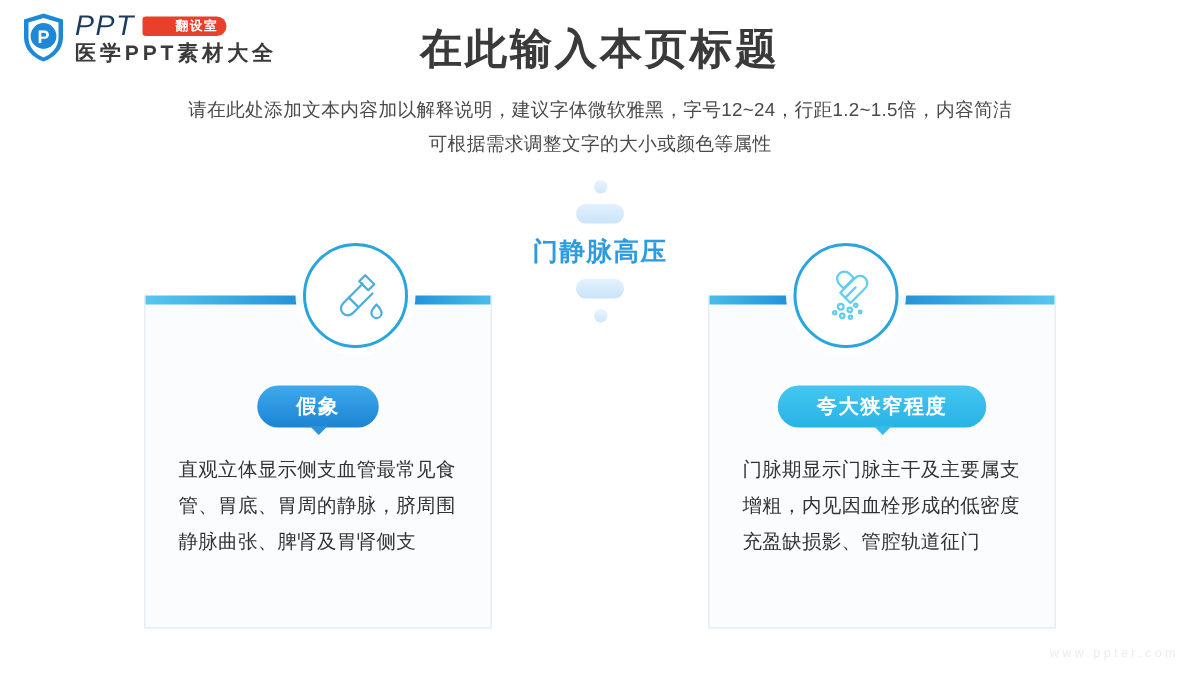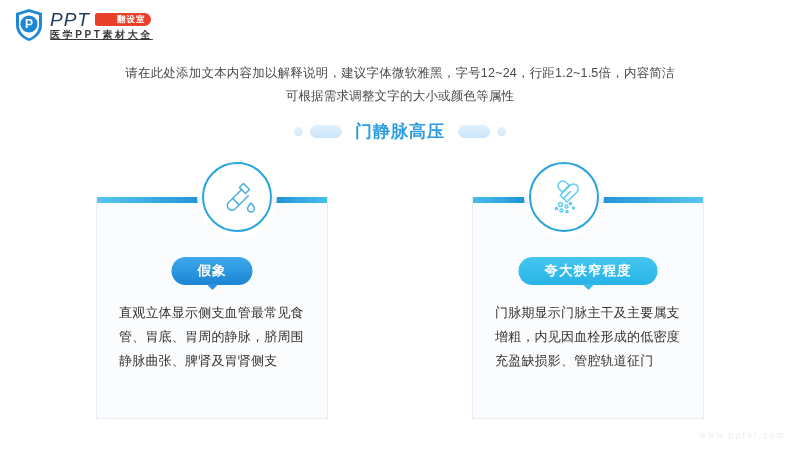--- a/index.html
+++ b/index.html
@@ -20,38 +20,38 @@
     font-size: 19px; font-weight: normal; font-style: italic;
     color: #1b3a5c; letter-spacing: 1px; line-height: 1;
     font-family: "Liberation Sans", sans-serif;
   }
   .logo-badge {
     background: #e8402a; color: #fff; font-size: 8.5px; font-weight: bold;
     padding: 2px 6px 2px 22px; border-radius: 3px 9px 9px 3px;
     letter-spacing: 1px; line-height: 1.1; white-space: nowrap;
   }
   .logo-sub {
-    font-size: 10px; color: #3a3a3a; letter-spacing: 2.6px;
-    line-height: 1; white-space: nowrap; font-weight: bold; text-decoration: underline;
+    font-size: 14px; color: #3a3a3a; letter-spacing: 2.6px;
+    line-height: 1; white-space: nowrap; font-weight: bold;
   }
 
   
   .title {
     position: absolute; left: 0; right: 0; top: 14px; text-align: center;
     font-size: 28px; font-weight: bold; color: #3a3a3a; letter-spacing: 2px;
   }
   .subtitle {
     position: absolute; left: 90px; right: 90px; top: 62px; text-align: center;
     font-size: 12.5px; color: #4a4a4a; line-height: 1.85; letter-spacing: .2px;
   }
 
   
   .section-head {
     position: absolute; left: 0; right: 0; top: 120px;
-    display: flex; align-items: center; justify-content: center; gap: 7px;
+    display: flex; align-items: center; justify-content: center; gap: 7px; flex-direction: column;
   }
   .deco { border-radius: 20px; }
   .deco.dot-s { width: 9px; height: 9px; background: linear-gradient(180deg,#eaf4fd,#cfe7fa); }
   .deco.pill-m { width: 32px; height: 13px; background: linear-gradient(180deg,#e3f1fc,#c9e4fa); }
   .section-label {
     font-size: 17px; font-weight: bold; color: #2d9bdf; letter-spacing: 1px;
     padding: 0 6px;
   }
 
   
@@ -122,20 +122,21 @@
     </span>
     <span class="logo-text">
       <span class="logo-row1">
         <span class="logo-ppt">PPT</span>
         <span class="logo-badge">翻设室</span>
       </span>
       <span class="logo-sub">医学PPT素材大全</span>
     </span>
   </div>
 
+  <div class="title">在此输入本页标题</div>
 
   <div class="subtitle">
     <div>请在此处添加文本内容加以解释说明，建议字体微软雅黑，字号12~24，行距1.2~1.5倍，内容简洁</div>
     <div>可根据需求调整文字的大小或颜色等属性</div>
   </div>
 
   <div class="section-head">
     <span class="deco dot-s"></span>
     <span class="deco pill-m"></span>
     <span class="section-label">门静脉高压</span>

